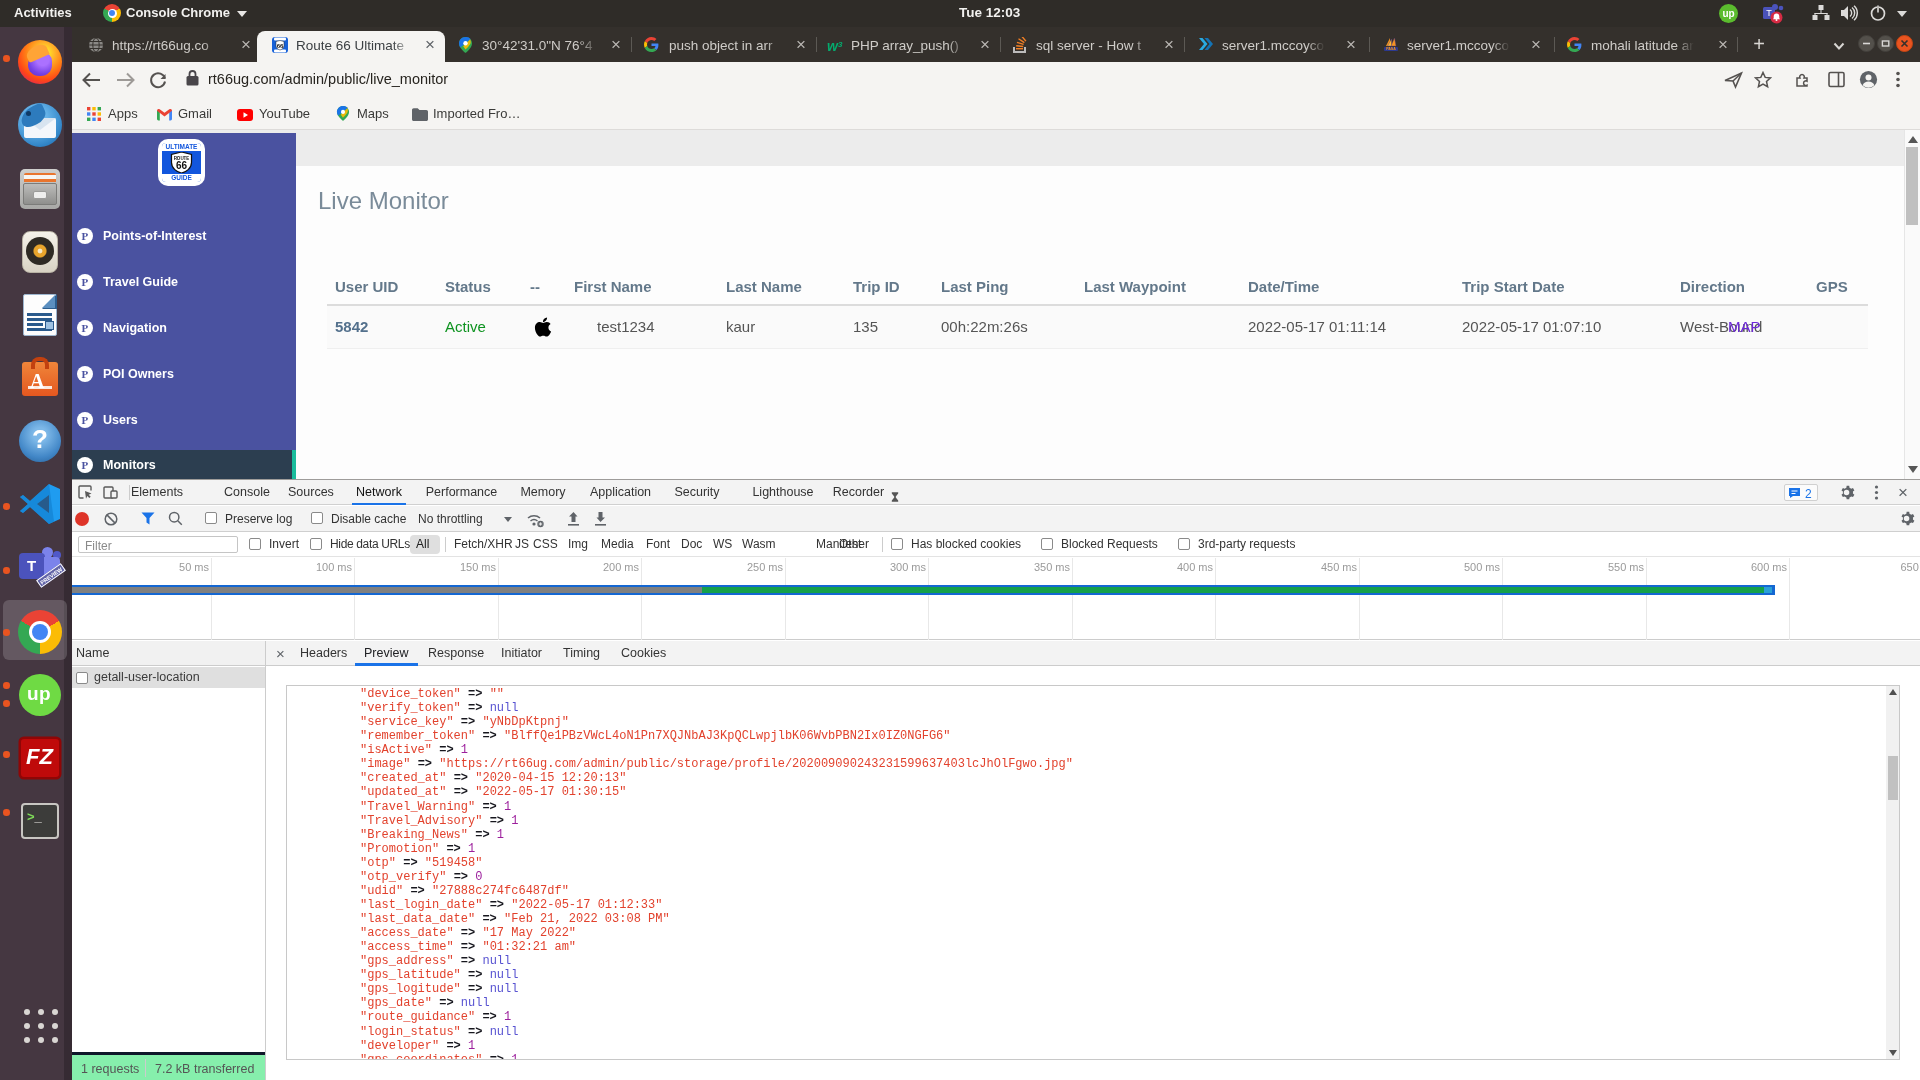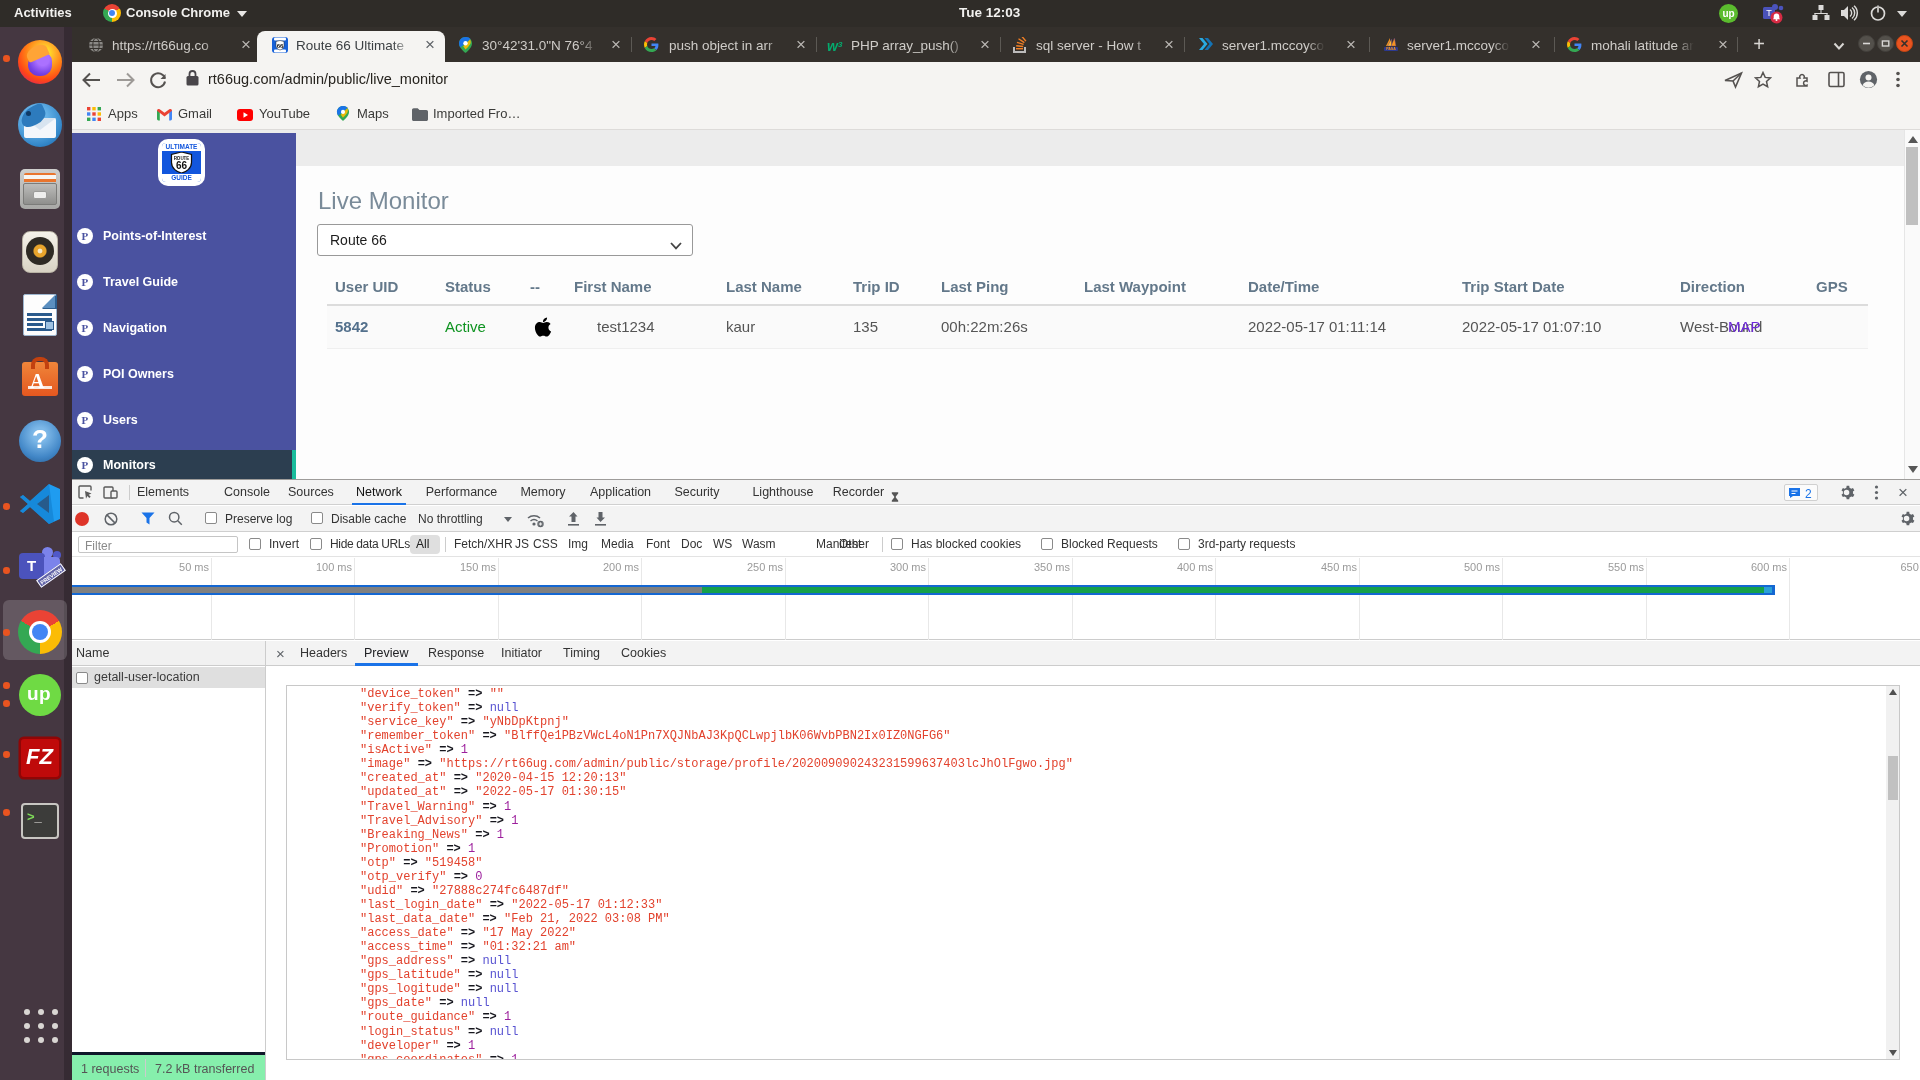--- a/index.html
+++ b/index.html
@@ -418,26 +418,20 @@
       <span class="ntx">Users</span>
     </div>
   <div class="ab" style="left:0;top:320px;width:220px;height:29px;background:#2c3e50"></div>
   <div class="ab" style="left:220px;top:320px;width:4px;height:29px;background:#1abc9c"></div>
   <div class="ab nav" style="top:327px">
       <span class="pic"></span>
       <span class="ntx">Monitors</span>
     </div>
 
   <div class="ab" style="left:246px;top:57px;font-size:24px;color:#7a8b99">Live Monitor</div>
-  <div class="ab" style="left:245px;top:94px;width:376px;height:32px;background:#fff;border:1px solid #999;border-radius:3px">
-    <div class="ab" style="left:12px;top:7px;font-size:14px;color:#1c1c1c">Route 66</div>
-    <div class="ab" style="left:352px;top:11px"><svg width="12" height="8" viewBox="0 0 12 8">
-          <path d="M1 1l5 5.4L11 1" stroke="#444" stroke-width="1.8" fill="none"></path>
-        </svg></div>
-  </div>
 
   <div class="ab th" style="left:263px">User UID</div>
   <div class="ab th" style="left:373px">Status</div>
   <div class="ab th" style="left:458px">--</div>
   <div class="ab th" style="left:502px">First Name</div>
   <div class="ab th" style="left:654px">Last Name</div>
   <div class="ab th" style="left:781px">Trip ID</div>
   <div class="ab th" style="left:869px">Last Ping</div>
   <div class="ab th" style="left:1012px">Last Waypoint</div>
   <div class="ab th" style="left:1176px">Date/Time</div>
@@ -479,21 +473,21 @@
   <div class="ab" style="left:0;top:0;width:1848px;height:25px;background:#f3f3f3;border-bottom:1px solid #d0d0d0">
     <div class="ab" style="left:6px;top:5px"><svg width="15" height="15" viewBox="0 0 15 15">
           <path d="M13 5.5V2a1 1 0 0 0-1-1H2a1 1 0 0 0-1 1v10a1 1 0 0 0 1 1h3.5" fill="none" stroke="#5a5a5a" stroke-width="1.4"></path>
           <path d="M7 6l6.5 2.5-2.8 1.2 2 2-1.4 1.4-2-2L8 13.8z" fill="#5a5a5a"></path>
         </svg></div>
     <div class="ab" style="left:31px;top:5px"><svg width="15" height="15" viewBox="0 0 15 15">
           <rect x="1" y="2" width="9" height="11" rx="1" fill="none" stroke="#5a5a5a" stroke-width="1.4"></rect>
           <rect x="8" y="6" width="6" height="7" rx="1" fill="#f3f3f3" stroke="#5a5a5a" stroke-width="1.4"></rect>
         </svg></div>
     <div class="ab" style="left:57px;top:5px;width:1px;height:15px;background:#ccc"></div>
-    <div class="ab dtab" style="left:65px;width:49px">Elements</div>
+    <div class="ab dtab" style="left:59px;width:49px">Elements</div>
     <div class="ab dtab" style="left:152px;width:42px">Console</div>
     <div class="ab dtab" style="left:216px;width:44px">Sources</div>
     <div class="ab dtab" style="left:284px;width:46px;color:#111">Network</div>
     <div class="ab" style="left:280px;top:23px;width:54px;height:2px;background:#1a73e8"></div>
     <div class="ab dtab" style="left:353px;width:73px">Performance</div>
     <div class="ab dtab" style="left:444px;width:54px">Memory</div>
     <div class="ab dtab" style="left:513px;width:71px">Application</div>
     <div class="ab dtab" style="left:600px;width:50px">Security</div>
     <div class="ab dtab" style="left:677px;width:68px">Lighthouse</div>
     <div class="ab dtab" style="left:759px;width:55px">Recorder</div>

